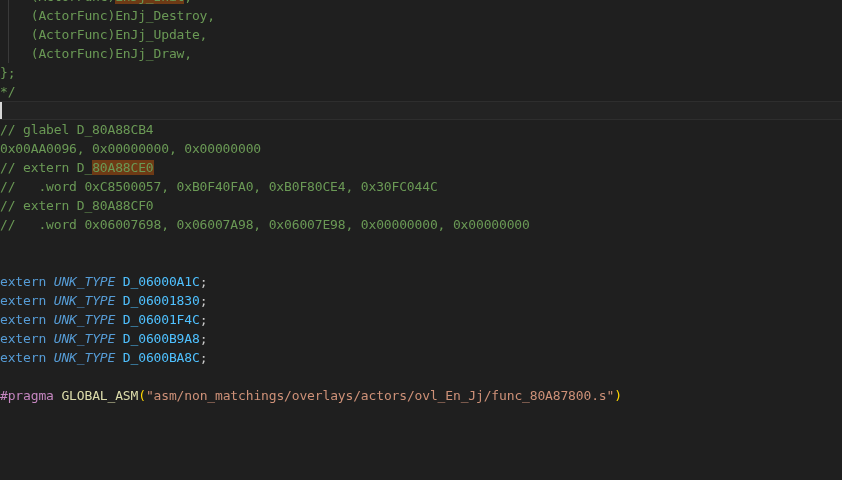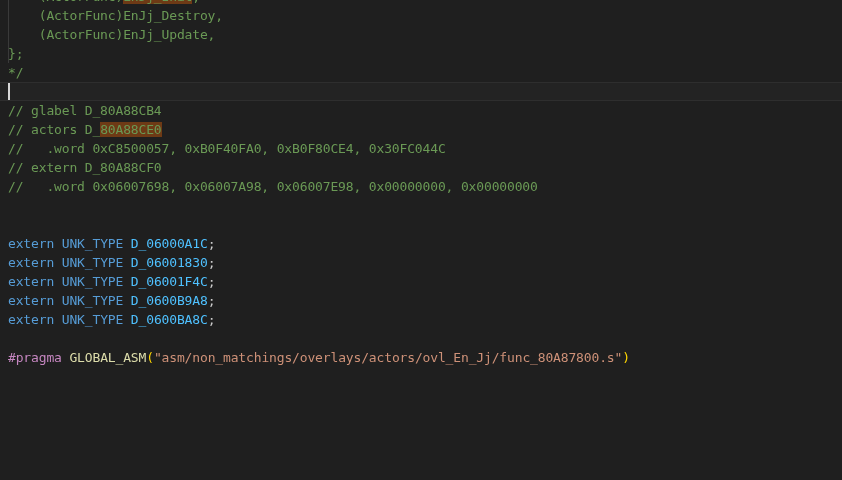--- a/index.html
+++ b/index.html
@@ -10,30 +10,30 @@
     --indent-guide:#3a3a3a; --cursor:#d7d7d7;
   }
   html,body{margin:0;padding:0;}
   body{
     width:842px;height:480px;overflow:hidden;background:var(--bg);
     font-family:"DejaVu Sans Mono","Liberation Mono",monospace;
   }
   .editor{position:relative;width:842px;height:480px;overflow:hidden;}
   .lines{position:absolute;left:0;right:0;top:-13px;}
   .line{
-    height:19px;line-height:19px;padding-left:8px;white-space:pre;
+    height:19px;line-height:19px;white-space:pre;
     font-size:13px;letter-spacing:-0.15px;color:var(--punct);
   }
   .line.current{
     background:var(--cursor-line);
     box-shadow:inset 0 1px 0 var(--cursor-line-edge), inset 0 -1px 0 var(--cursor-line-edge);
   }
   .tok-comment{color:var(--comment);}
   .tok-keyword{color:var(--keyword);}
-  .tok-type{color:var(--type);}
+  .tok-type{color:var(--type);font-style:italic;}
   .tok-global{color:var(--global);}
   .tok-punct{color:var(--punct);}
   .tok-prep{color:var(--prep);margin-top:47px;}
   .tok-macro{color:var(--macro);}
   .tok-bracket{color:var(--bracket);}
   .tok-string{color:var(--string);}
   .match{background:var(--match);}
   .cursor{
     display:inline-block;width:2px;height:17px;background:var(--cursor);
     vertical-align:middle;margin-top:-2px;
@@ -45,25 +45,27 @@
 </style>
 </head>
 <body>
 
 <div class="editor">
   <div class="indent-guide"></div>
   <div class="lines">
       <div class="line"><span class="tok-comment">    (ActorFunc)</span><span class="tok-comment match">EnJj_Init</span><span class="tok-comment">,</span></div>
       <div class="line"><span class="tok-comment">    (ActorFunc)EnJj_Destroy,</span></div>
       <div class="line"><span class="tok-comment">    (ActorFunc)EnJj_Update,</span></div>
+      <div class="line"><span class="tok-comment">    (ActorFunc)EnJj_Draw,</span></div>
       <div class="line"><span class="tok-comment">};</span></div>
       <div class="line"><span class="tok-comment">*/</span></div>
       <div class="line current"><span class="cursor"></span></div>
       <div class="line"><span class="tok-comment">// glabel D_80A88CB4</span></div>
-      <div class="line"><span class="tok-comment">// actors D_</span><span class="tok-comment match">80A88CE0</span></div>
+      <div class="line"><span class="tok-comment">0x00AA0096, 0x00000000, 0x00000000</span></div>
+      <div class="line"><span class="tok-comment">// extern D_</span><span class="tok-comment match">80A88CE0</span></div>
       <div class="line"><span class="tok-comment">//   .word 0xC8500057, 0xB0F40FA0, 0xB0F80CE4, 0x30FC044C</span></div>
       <div class="line"><span class="tok-comment">// extern D_80A88CF0</span></div>
       <div class="line"><span class="tok-comment">//   .word 0x06007698, 0x06007A98, 0x06007E98, 0x00000000, 0x00000000</span></div>
       <div class="line"></div>
       <div class="line"></div>
       <div class="line"><span class="tok-keyword">extern</span><span class="tok-punct"> </span><span class="tok-type">UNK_TYPE</span><span class="tok-punct"> </span><span class="tok-global">D_06000A1C</span><span class="tok-punct">;</span></div>
       <div class="line"><span class="tok-keyword">extern</span><span class="tok-punct"> </span><span class="tok-type">UNK_TYPE</span><span class="tok-punct"> </span><span class="tok-global">D_06001830</span><span class="tok-punct">;</span></div>
       <div class="line"><span class="tok-keyword">extern</span><span class="tok-punct"> </span><span class="tok-type">UNK_TYPE</span><span class="tok-punct"> </span><span class="tok-global">D_06001F4C</span><span class="tok-punct">;</span></div>
       <div class="line"><span class="tok-keyword">extern</span><span class="tok-punct"> </span><span class="tok-type">UNK_TYPE</span><span class="tok-punct"> </span><span class="tok-global">D_0600B9A8</span><span class="tok-punct">;</span></div>
       <div class="line"><span class="tok-keyword">extern</span><span class="tok-punct"> </span><span class="tok-type">UNK_TYPE</span><span class="tok-punct"> </span><span class="tok-global">D_0600BA8C</span><span class="tok-punct">;</span></div>

